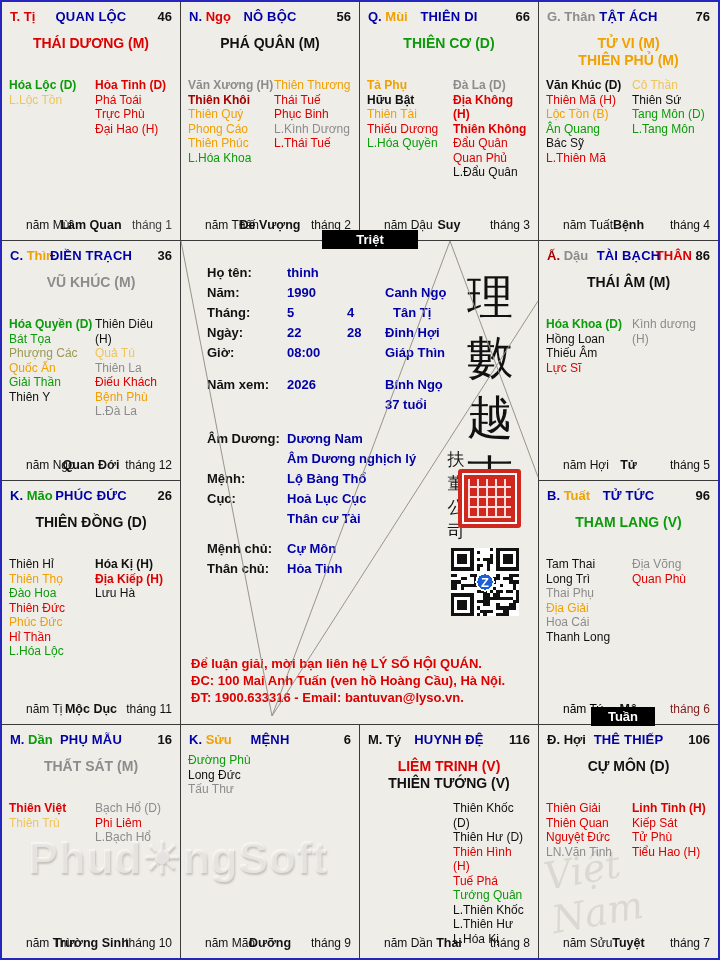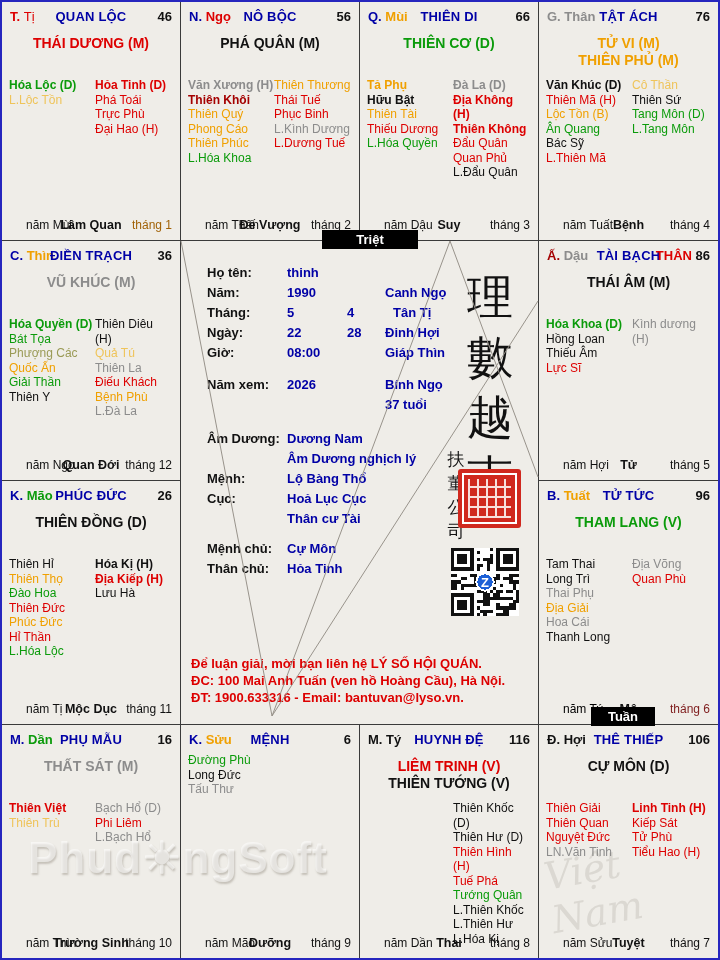--- a/index.html
+++ b/index.html
@@ -262,21 +262,21 @@
           <text x="10.5" y="11.9" text-anchor="middle" font-size="4" font-weight="bold" fill="#fff" font-family="Liberation Sans, sans-serif">Z</text>
         </svg>
       <div class="contact">
         <div>Để luận giải, mời bạn liên hệ LÝ SỐ HỘI QUÁN.</div>
         <div>ĐC: 100 Mai Anh Tuấn (ven hồ Hoàng Cầu), Hà Nội.</div>
         <div>ĐT: 1900.633316 - Email: bantuvan@lyso.vn.</div>
       </div>
     </div>
   <div class="cell" style="grid-area: 1 / 1;">
         <div class="hdr">
-          <span class="lft"><span style="color: rgb(221, 0, 0); font-weight: bold;">T. </span><span style="color: rgb(221, 0, 0); font-weight: normal;">Tị</span></span>
+          <span class="lft"><span style="color: rgb(221, 0, 0); font-weight: bold;">T. </span><span style="color: rgb(221, 0, 0); font-weight: bold;">Tị</span></span>
           <span class="pal" style="color: rgb(0, 0, 166); font-weight: bold;">QUAN LỘC</span>
           <span class="rgt"><span style="color: rgb(17, 17, 17); font-weight: bold;">46</span></span>
         </div>
         <div class="mains">
           <div style="color: rgb(221, 0, 0); font-weight: bold;">THÁI DƯƠNG (M)</div>
         </div>
         <div class="cols">
           <div class="c1">
             <div style="color: rgb(11, 155, 11); font-weight: bold;">Hóa Lộc (D)</div>
             <div style="color: rgb(239, 196, 90);">L.Lộc Tồn</div>
@@ -284,21 +284,21 @@
           <div class="c2">
             <div style="color: rgb(221, 0, 0); font-weight: bold;">Hỏa Tinh (D)</div>
             <div style="color: rgb(221, 0, 0);">Phá Toái</div>
             <div style="color: rgb(221, 0, 0);">Trực Phù</div>
             <div style="color: rgb(221, 0, 0);">Đại Hao (H)</div>
           </div>
         </div>
         <div class="ftr">
           <span class="yr" style="color: rgb(17, 17, 17);">năm Mùi</span>
           <span class="st" style="color: rgb(17, 17, 17); font-weight: bold;">Lâm Quan</span>
-          <span class="mo" style="color: #a16207;">tháng 1</span>
+          <span class="mo" style="color: #404040;">tháng 1</span>
         </div>
       </div>
       <div class="cell" style="grid-area: 1 / 2;">
         <div class="hdr">
           <span class="lft"><span style="color: rgb(0, 0, 166); font-weight: bold;">N. </span><span style="color: rgb(221, 0, 0); font-weight: bold;">Ngọ</span></span>
           <span class="pal" style="color: rgb(0, 0, 166); font-weight: bold;">NÔ BỘC</span>
           <span class="rgt"><span style="color: rgb(17, 17, 17); font-weight: bold;">56</span></span>
         </div>
         <div class="mains">
           <div style="color: rgb(17, 17, 17); font-weight: bold;">PHÁ QUÂN (M)</div>
@@ -310,21 +310,21 @@
             <div style="color: rgb(240, 160, 0);">Thiên Quý</div>
             <div style="color: rgb(240, 160, 0);">Phong Cáo</div>
             <div style="color: rgb(240, 160, 0);">Thiên Phúc</div>
             <div style="color: rgb(11, 155, 11);">L.Hóa Khoa</div>
           </div>
           <div class="c2">
             <div style="color: rgb(240, 160, 0);">Thiên Thương</div>
             <div style="color: rgb(221, 0, 0);">Thái Tuế</div>
             <div style="color: rgb(221, 0, 0);">Phục Binh</div>
             <div style="color: rgb(140, 140, 140);">L.Kình Dương</div>
-            <div style="color: rgb(221, 0, 0);">L.Dương Tuế</div>
+            <div style="color: rgb(221, 0, 0);">L.Thái Tuế</div>
           </div>
         </div>
         <div class="ftr">
           <span class="yr" style="color: rgb(17, 17, 17);">năm Thân</span>
           <span class="st" style="color: rgb(17, 17, 17); font-weight: bold;">Đế Vượng</span>
           <span class="mo" style="color: rgb(17, 17, 17);">tháng 2</span>
         </div>
       </div>
       <div class="cell" style="grid-area: 1 / 3;">
         <div class="hdr">

